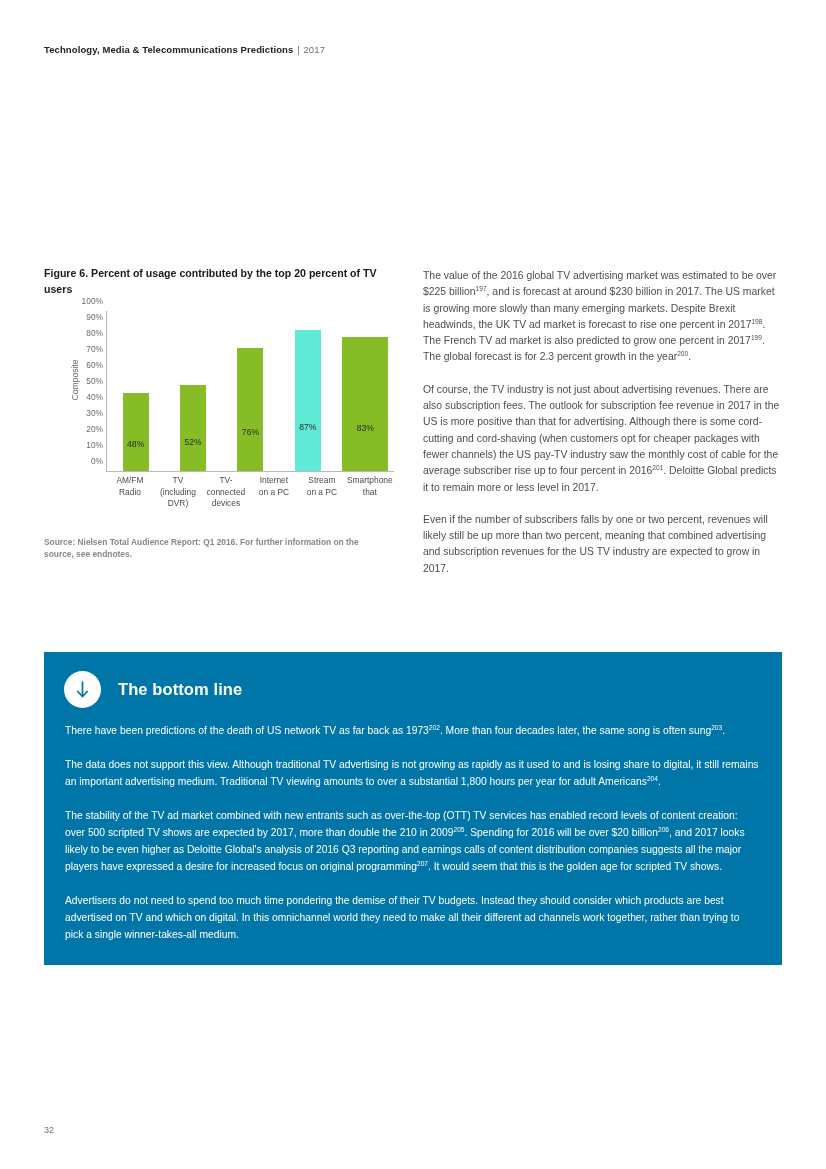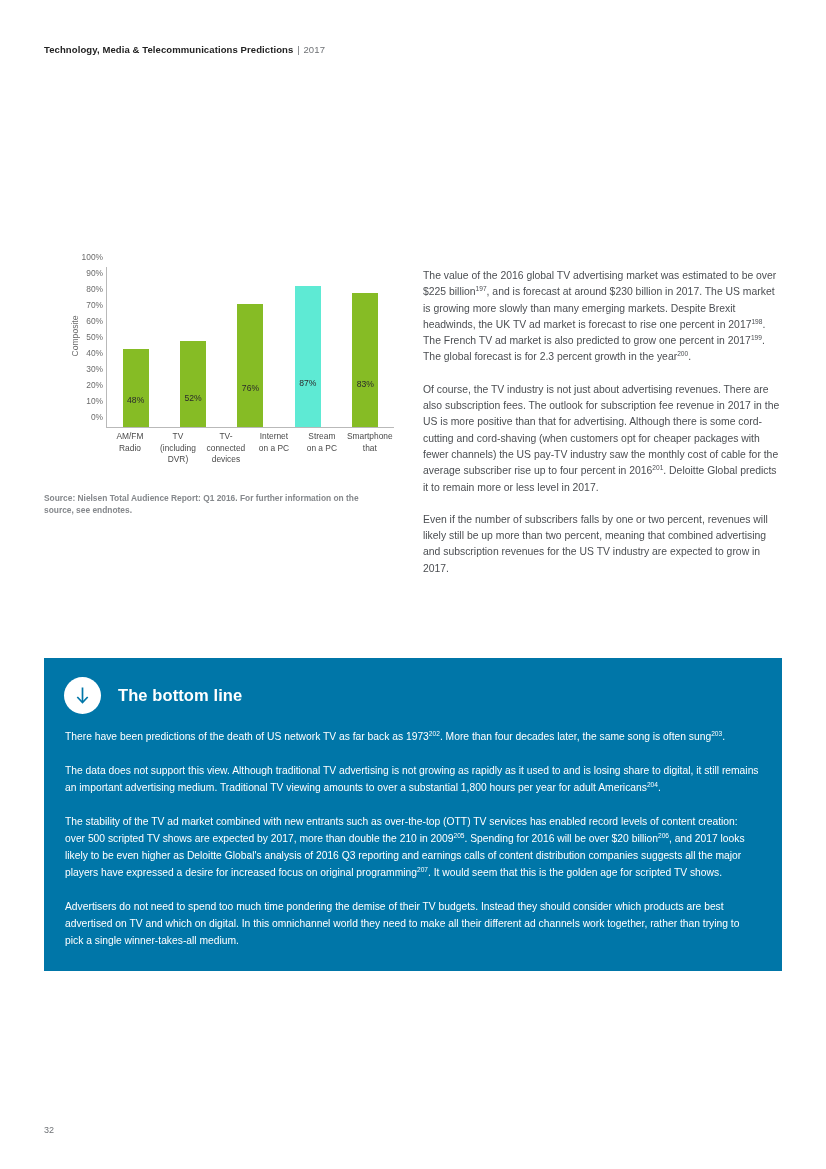--- a/index.html
+++ b/index.html
@@ -177,21 +177,20 @@
   
   .bottom-line {
     position: absolute;
     left: 44px;
     top: 652px;
     width: 738px;
     background: #0076a8;
     color: #ffffff;
     padding: 0 0 22px 0;
     box-sizing: border-box;
-    margin-top: 6px;
   }
   .bl-head {
     display: flex;
     align-items: center;
     padding: 19px 0 6px 20px;
   }
   .bl-icon {
     width: 37px;
     height: 37px;
     border-radius: 50%;
@@ -234,20 +233,21 @@
 
 <div class="page-header">
   <span class="ttl">Technology, Media &amp; Telecommunications Predictions</span>
   <span class="sep">|</span>
   <span class="yr">2017</span>
 </div>
 
 <div class="columns">
 
   <div class="col-left">
+    <div class="fig-title">Figure 6. Percent of usage contributed by the top 20 percent of TV users</div>
 
     <div class="chart-wrap">
       <div class="y-axis-title">Composite</div>
       <div class="plot">
         <div id="yticks">
             <div class="ytick" style="bottom: 0%;">0%</div>
             <div class="ytick" style="bottom: 10%;">10%</div>
             <div class="ytick" style="bottom: 20%;">20%</div>
             <div class="ytick" style="bottom: 30%;">30%</div>
             <div class="ytick" style="bottom: 40%;">40%</div>
@@ -273,21 +273,21 @@
               <div class="bar" style="height: 77%; background: rgb(134, 188, 37);">
                 <span class="bar-label">76%</span>
               </div>
             </div>
             <div class="bar-slot">
               <div class="bar" style="height: 88%; background: #5eead4;">
                 <span class="bar-label">87%</span>
               </div>
             </div>
             <div class="bar-slot">
-              <div class="bar" style="height: 84%; background: rgb(134, 188, 37);">
+              <div class="bar" style="height: 84%; background: rgb(134, 188, 37); padding-left: 20px;">
                 <span class="bar-label">83%</span>
               </div>
             </div>
           </div>
       </div>
       <div class="xlabels" id="xlabels">
           <div class="xlabel">
             <div>AM/FM</div>
             <div>Radio</div>
           </div>

